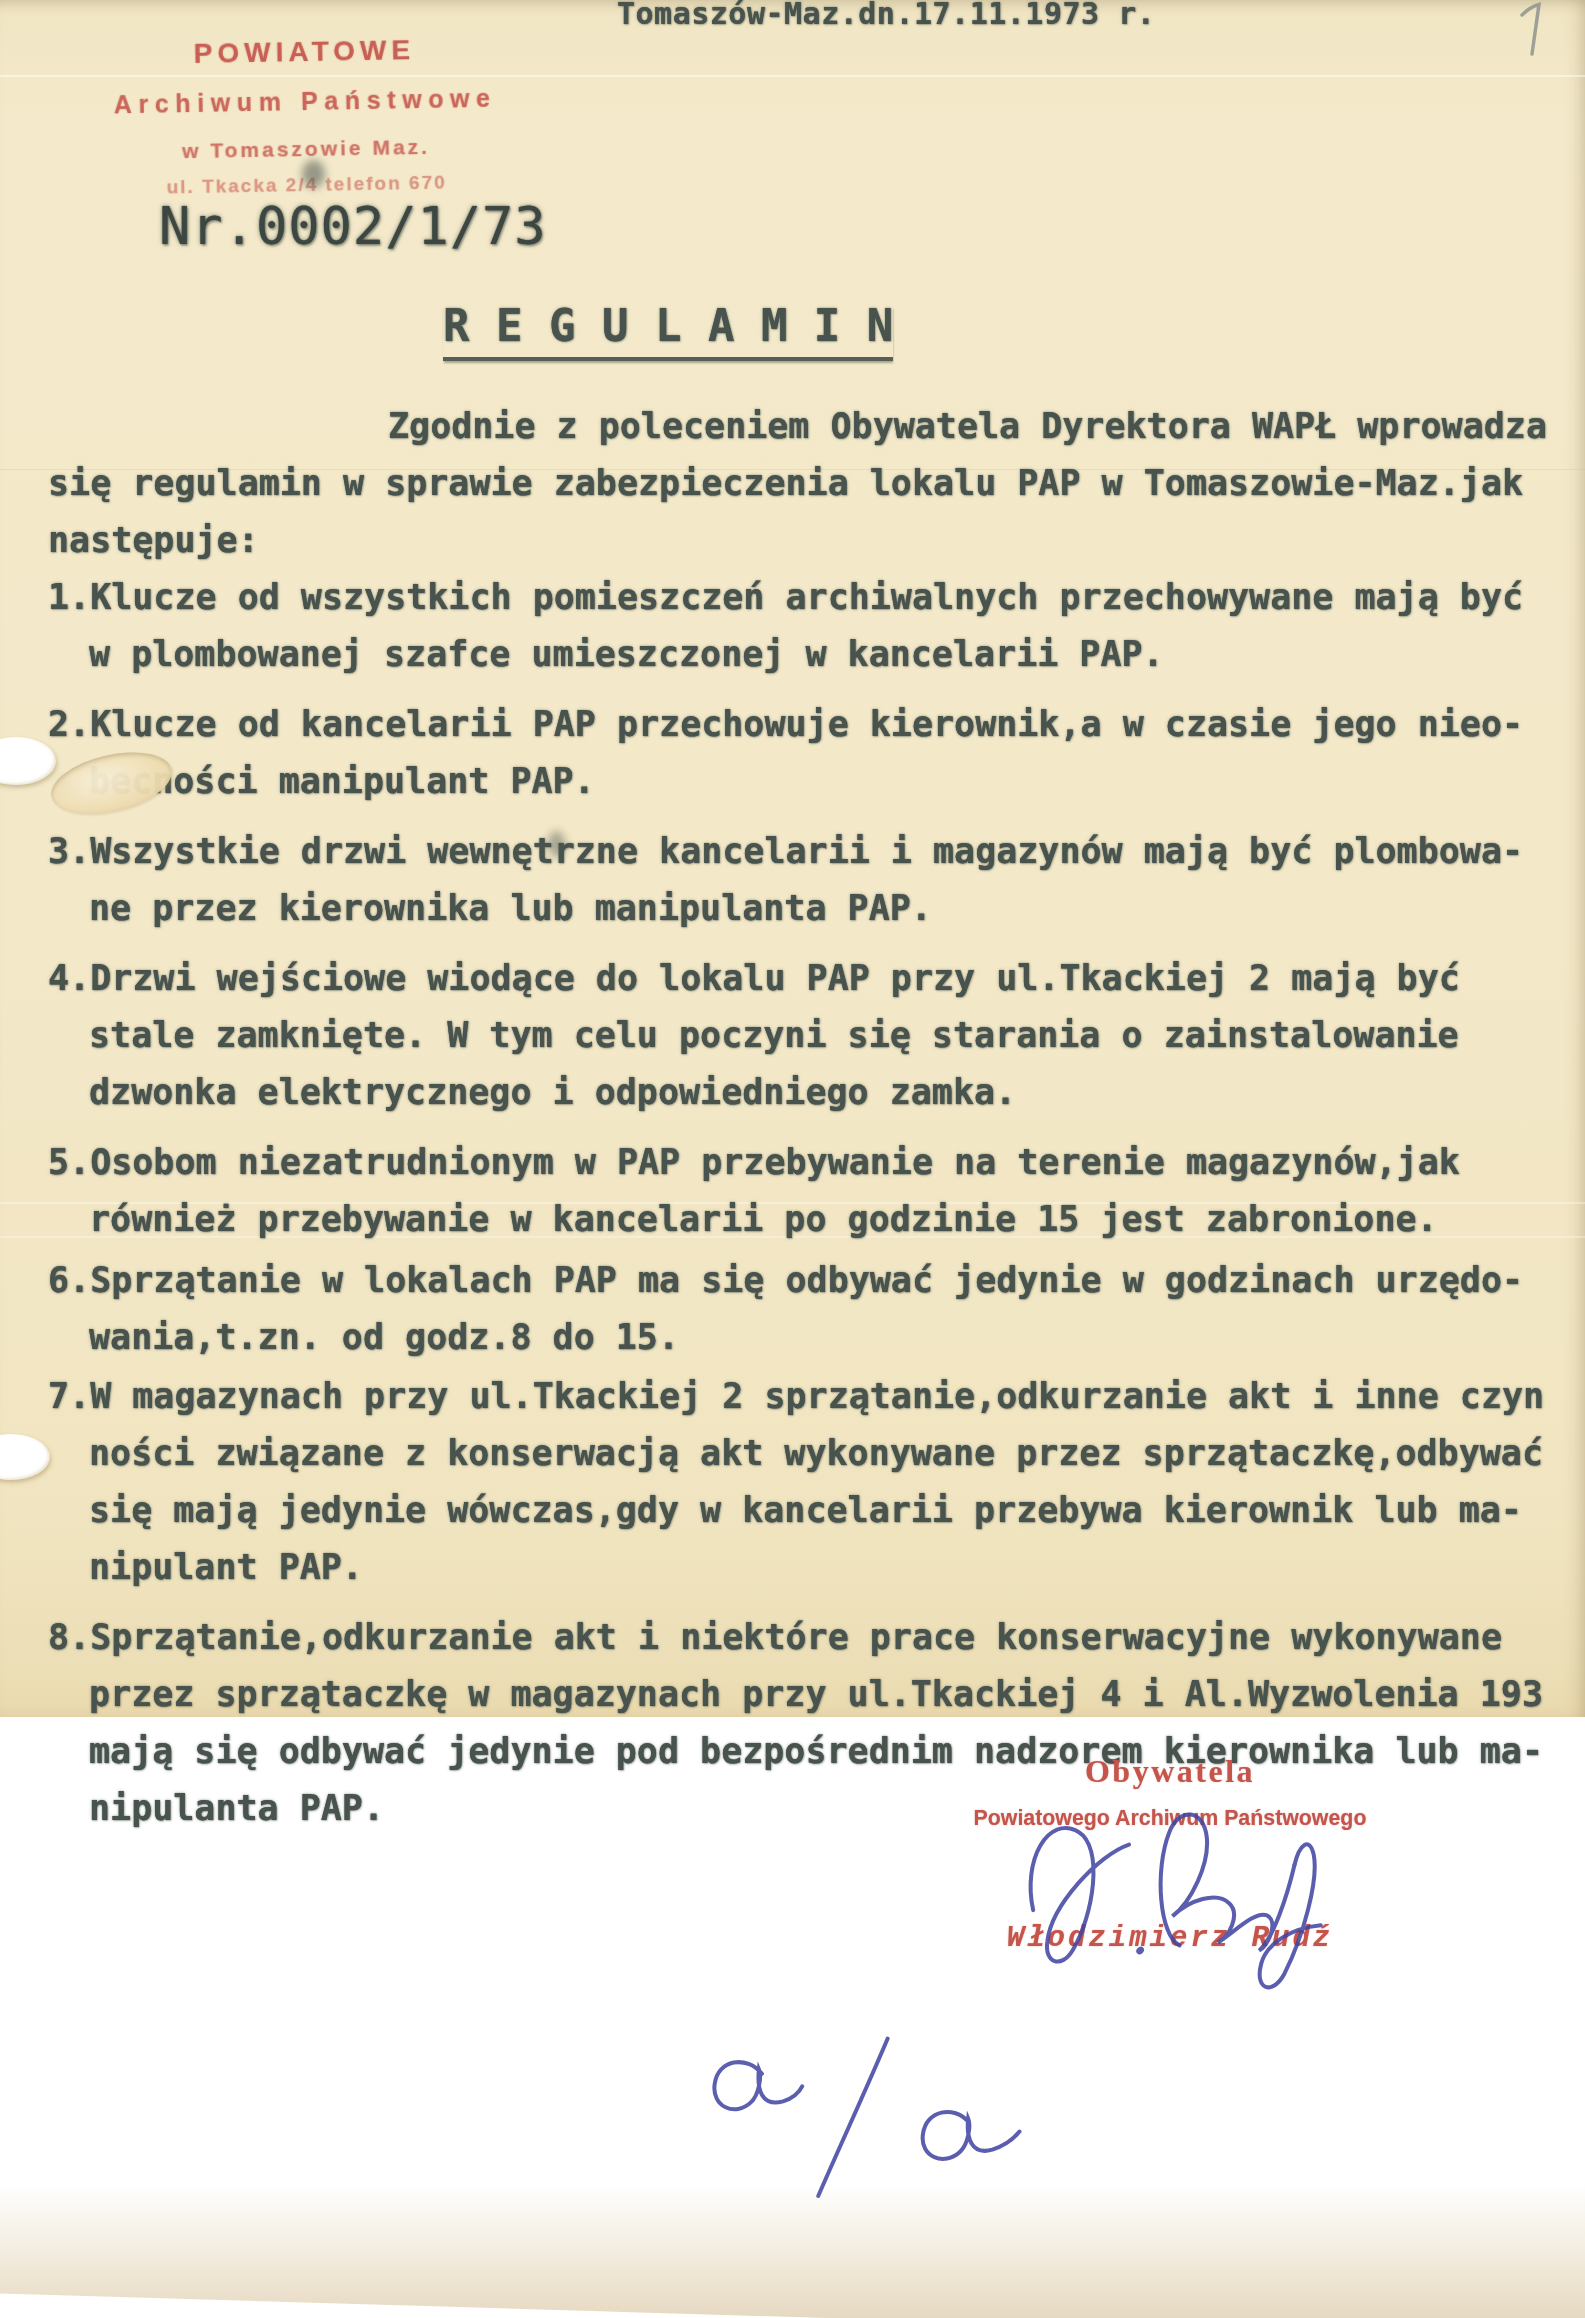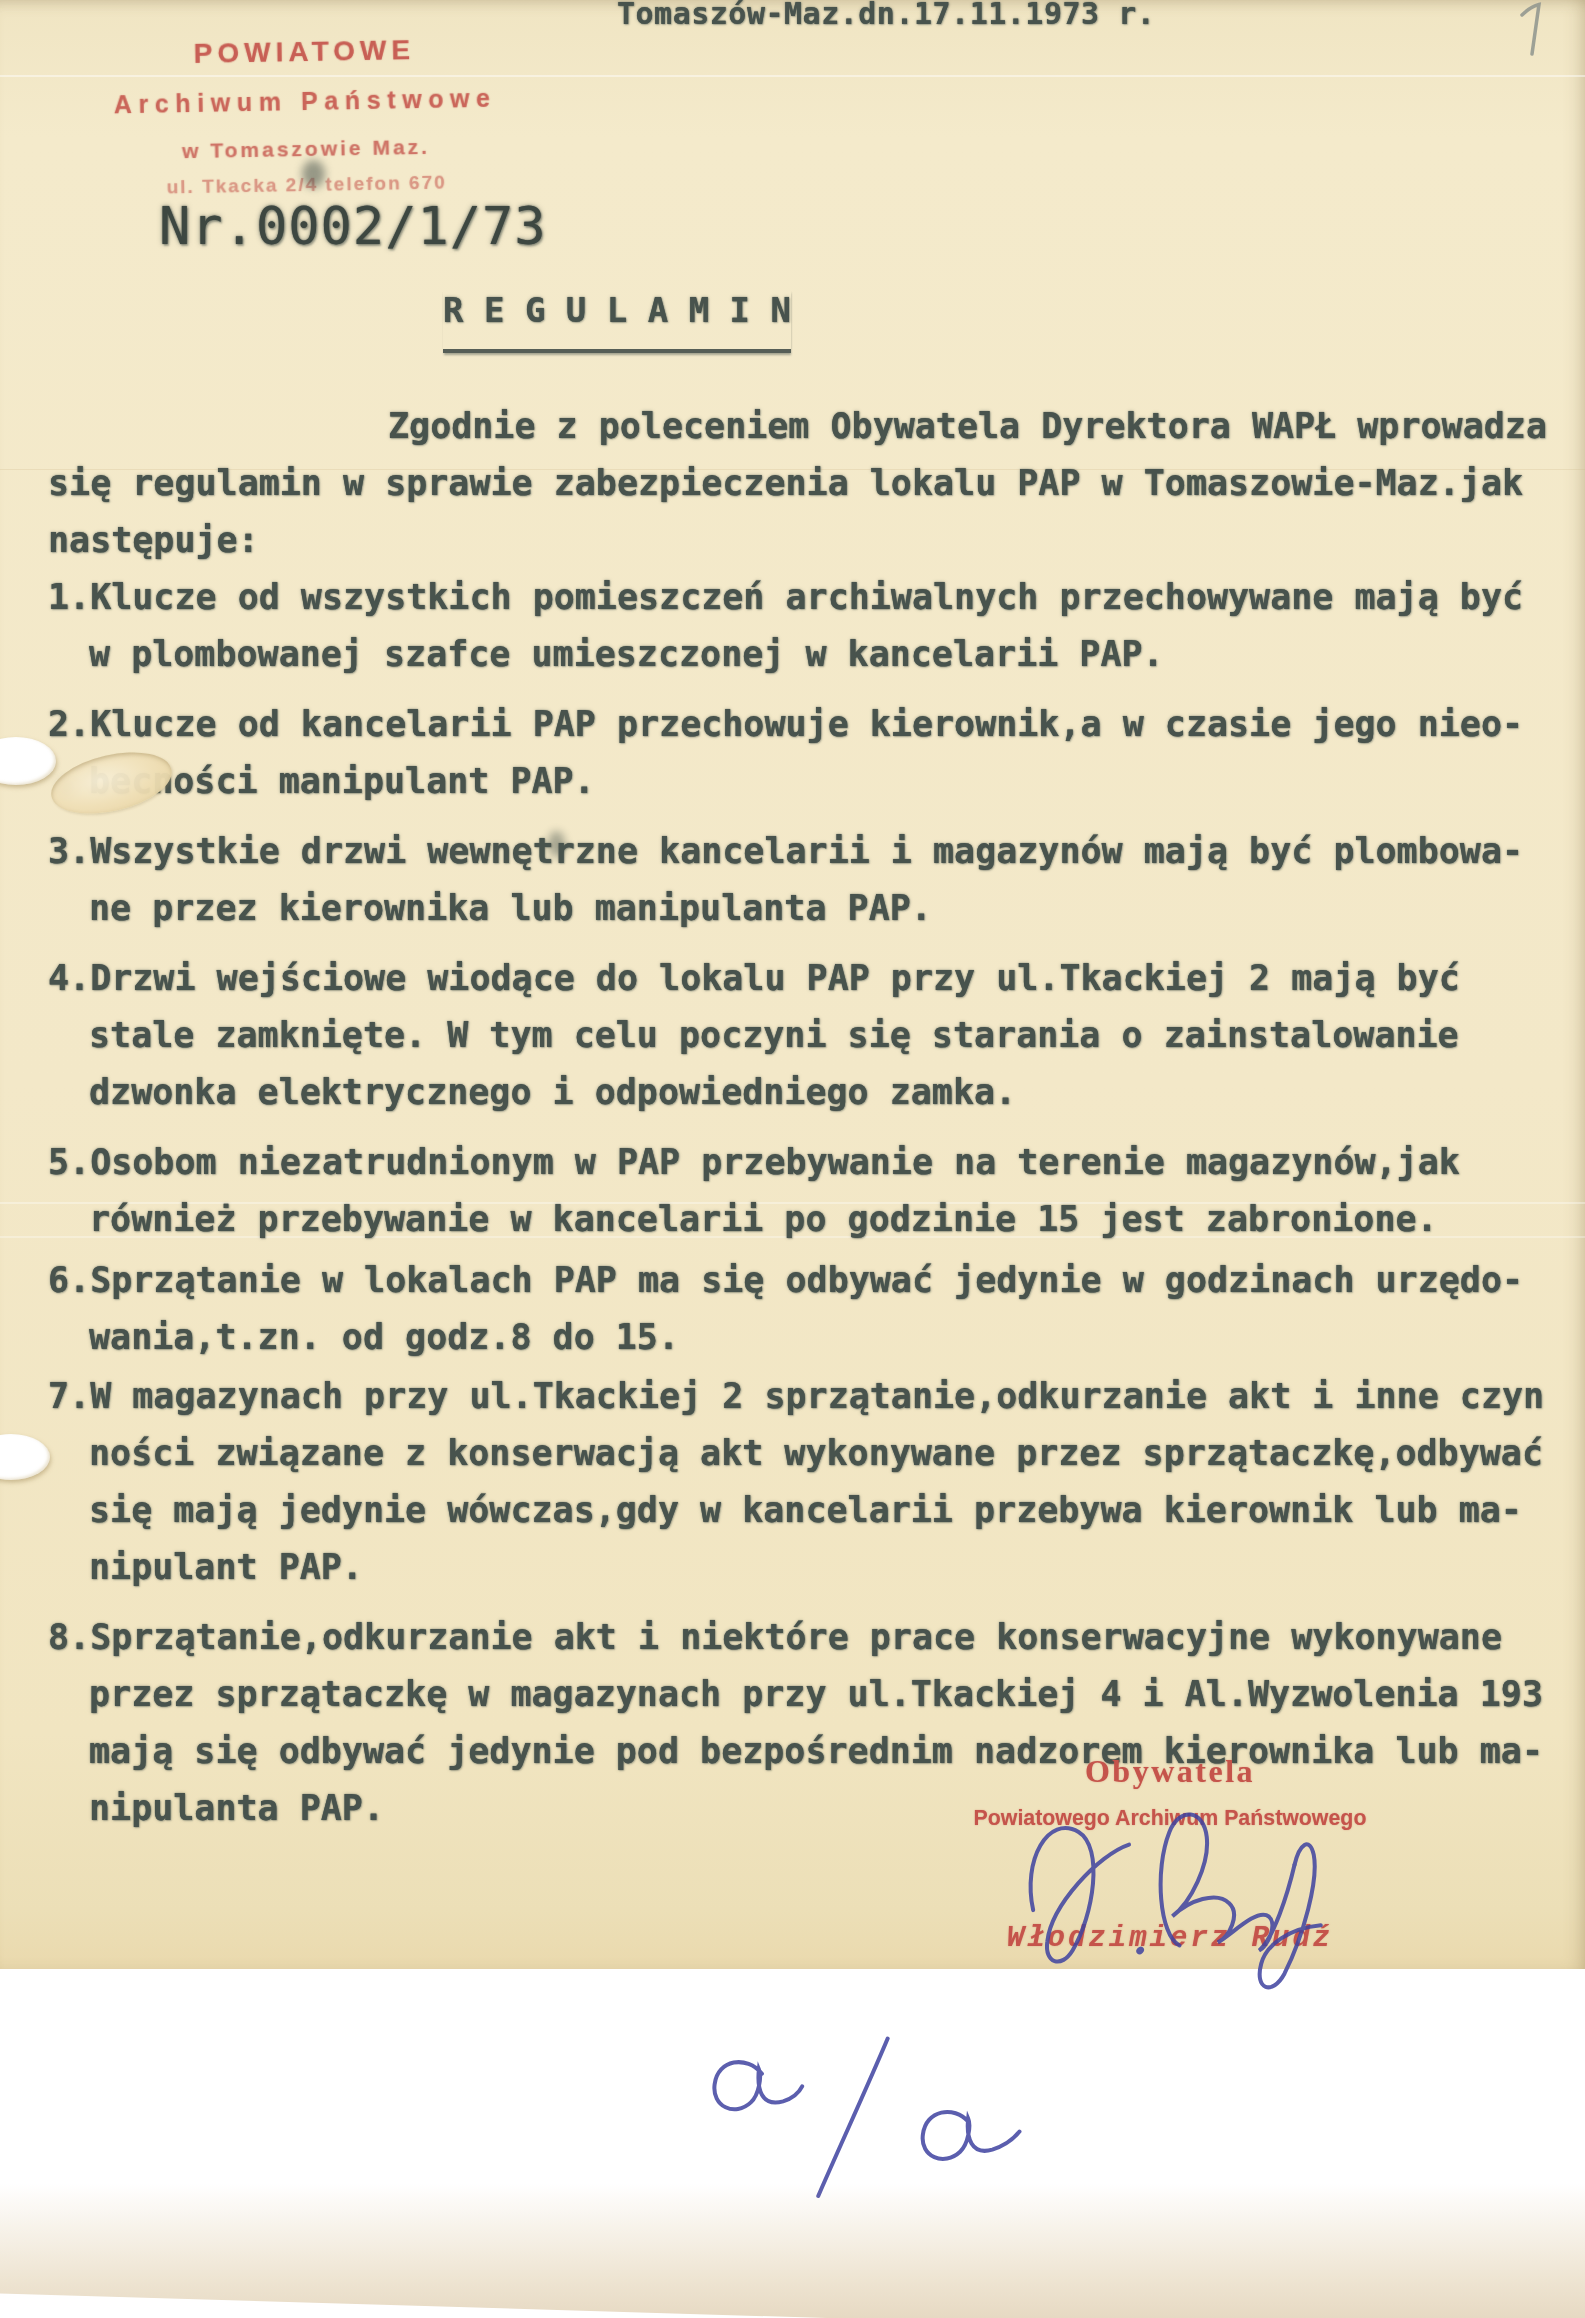--- a/index.html
+++ b/index.html
@@ -4,21 +4,21 @@
 <style>
   html,body{
     margin:0;padding:0;
     width:1585px;height:2319px;
     overflow:hidden;
     background:#ffffff;
     position:relative;
     font-family:"DejaVu Sans Mono", monospace;
   }
   .paper{
-    position:absolute;left:0;top:0;width:1585px;height:1969px;
+    position:absolute;left:0;top:0;width:1585px;height:1717px;
     background:linear-gradient(180deg,#f0e5c3 0%,#f4eacb 7%,#f3e8c8 55%,#f1e5c1 88%,#ecdfb7 97%,#ead9ad 100%);
     box-shadow:inset -11px 0 19px -10px rgba(120,100,60,.38), inset 0 13px 15px -12px rgba(120,100,60,.28);
   }
   .crease{position:absolute;left:0;width:100%;pointer-events:none;}
   .crease.c1{top:75px;height:1.5px;background:rgba(255,255,255,.45);}
   .crease.c2{top:469px;height:1px;background:rgba(205,185,135,.25);}
   .crease.c3{top:1202px;height:2px;background:rgba(255,255,255,.35);}
   .crease.c4{top:1236px;height:1.5px;background:rgba(255,255,255,.30);}
   .bottom-band{
     position:absolute;left:0;top:2183px;width:100%;height:136px;
@@ -57,25 +57,25 @@
     position:absolute;left:159px;top:196px;
     font-size:52px;letter-spacing:1px;color:#3d4741;
     text-shadow:0 0 1.5px rgba(61,71,65,.95),0 0 5px rgba(61,71,65,.5),1.5px 1.5px 2px rgba(61,71,65,.35);
     filter:blur(0.3px);
   }
   .smudge{position:absolute;border-radius:50%;filter:blur(4px);background:#4a554e;}
   .smudge.s1{left:302px;top:160px;width:23px;height:28px;opacity:.55;}
   .smudge.s2{left:548px;top:831px;width:17px;height:26px;opacity:.45;}
   .smudge.s3{left:59px;top:779px;width:15px;height:17px;opacity:.35;}
   .doc-title{
-    position:absolute;left:443px;top:290px;
-    font-size:34px;line-height:40px;
+    position:absolute;left:443px;top:306px;
+    font-size:44px;line-height:40px;
     border-bottom:4.5px solid rgba(69,79,73,.9);
     box-shadow:0 2.5px 2px -0.5px rgba(69,79,73,.45);
-    padding-bottom:19px;
+    padding-bottom:11px;
     filter:blur(0.2px);
   }
   .intro{
     position:absolute;left:48px;top:398px;width:1714px;
     font-size:35px;line-height:57px;
     white-space:pre-line;
     text-indent:340px;
     filter:blur(0.2px);
   }
   .items{

